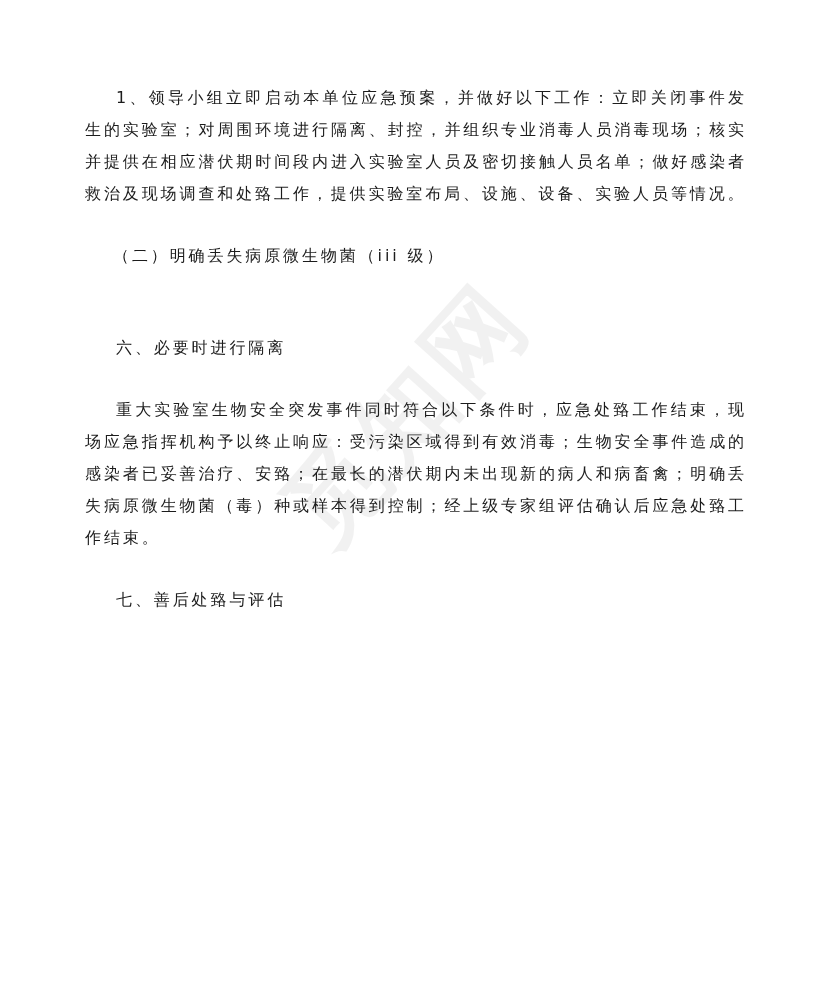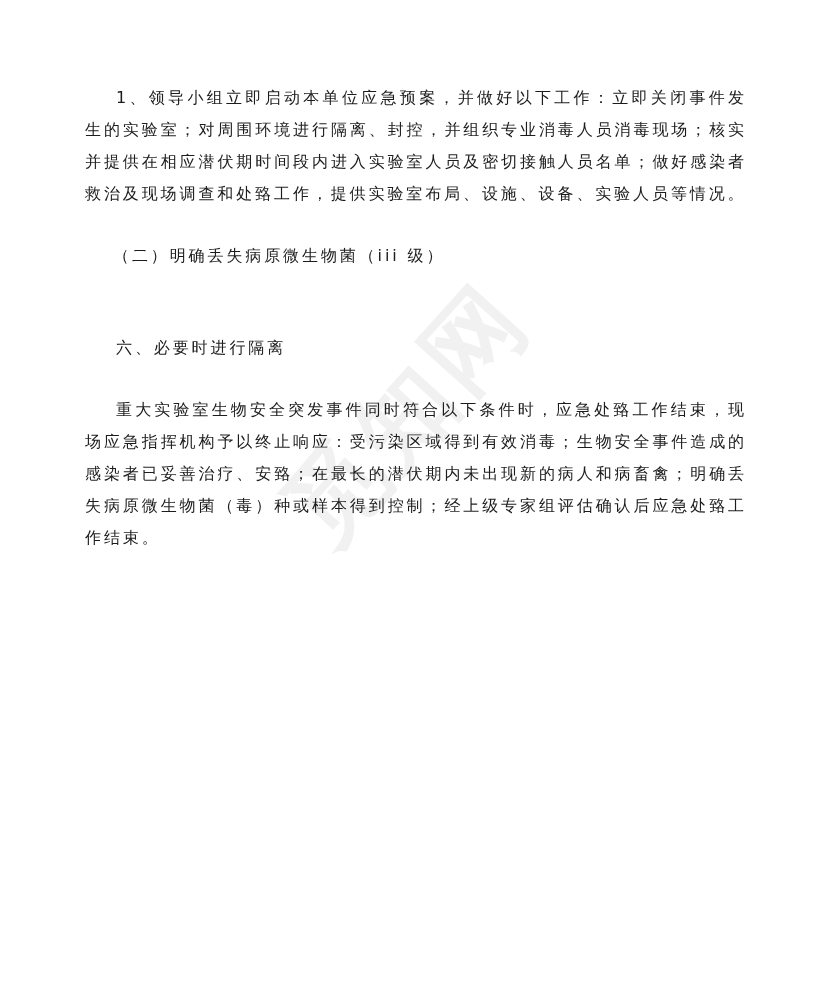--- a/index.html
+++ b/index.html
@@ -61,15 +61,16 @@
   <div class="gap-md"></div>
 
   <div class="gap-md"></div>
 
   <p class="para heading-indent">六、必要时进行隔离</p>
   <div class="gap-md"></div>
 
   <p class="para indent">重大实验室生物安全突发事件同时符合以下条件时，应急处臵工作结束，现场应急指挥机构予以终止响应：受污染区域得到有效消毒；生物安全事件造成的感染者已妥善治疗、安臵；在最长的潜伏期内未出现新的病人和病畜禽；明确丢失病原微生物菌（毒）种或样本得到控制；经上级专家组评估确认后应急处臵工作结束。</p>
   <div class="gap-md"></div>
 
+  <p class="para heading-indent">七、善后处臵与评估</p>
   <div class="gap-md"></div>
 
 </div>
 
 </body></html>

